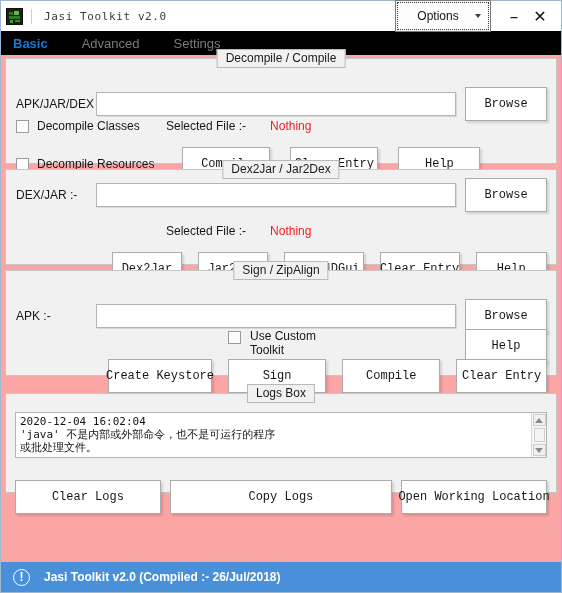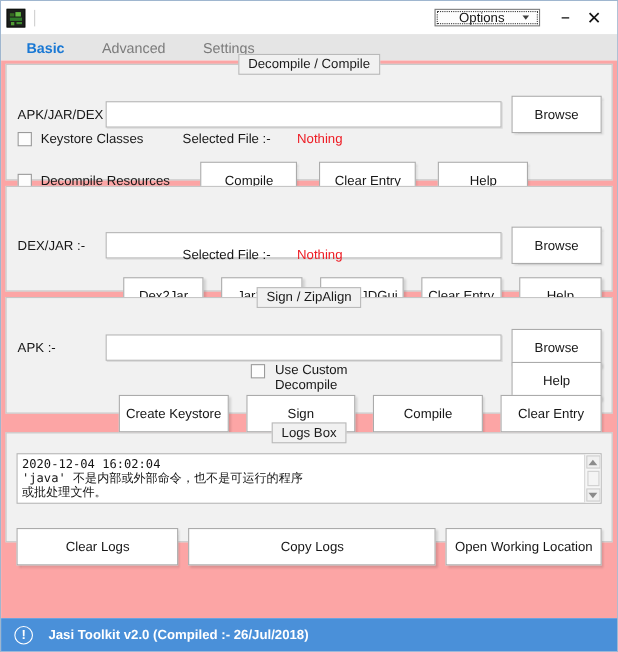--- a/index.html
+++ b/index.html
@@ -67,21 +67,21 @@
   .title-text {
     font-family: "DejaVu Sans Mono", monospace;
     font-size: 11px;
     letter-spacing: 0.6px;
     color: #3a3a3a;
     flex: 0 0 auto;
   }
   .title-spacer { flex: 1 1 auto; }
 
   .options-btn {
-    height: 16px;
+    height: 32px;
     min-width: 96px;
     border: 1px solid #7a7a7a;
     outline: 1px dotted #3b3b3b;
     outline-offset: -3px;
     background: #fdfdfd;
     display: flex;
     align-items: center;
     justify-content: center;
     position: relative;
     padding: 0 20px 0 10px;
@@ -115,22 +115,22 @@
   }
   .win-btn.min { margin-left: 10px; font-size: 17px; line-height: 8px; }
   .win-btn.close { font-size: 16px; font-weight: bold; margin-right: 2px; }
 
   
   .tabs {
     height: 24px;
     flex: 0 0 24px;
     display: flex;
     align-items: center;
-    padding-left: 23px;
-    background: #e5e5e5;
+    padding-left: 12px;
+    background: #000000;
   }
   .tab {
     font-size: 13px;
     color: #7b7b7b;
     margin-right: 34px;
     cursor: pointer;
     white-space: nowrap;
   }
   .tab.active {
     color: #1978d4;
@@ -192,21 +192,21 @@
     padding: 0 4px;
     color: #111;
     outline: none;
   }
   .btn {
     background: #ffffff;
     border: 1px solid #ababab;
     box-shadow: 2px 2px 2px rgba(0,0,0,0.13);
     height: 28px;
     box-sizing: border-box;
-    font-family: Liberation Sans, sans-serif;
+    font-family: Liberation Mono, monospace;
     font-size: 12px;
     color: #161616;
     display: inline-flex;
     align-items: center;
     justify-content: center;
     cursor: pointer;
     white-space: nowrap;
     padding: 16px 4px;
   }
   .cb {
@@ -228,21 +228,21 @@
   .g1 .r-input .tbox { flex: 1 1 auto; margin-right: 9px; }
   .g1 .r-input .btn { width: 82px; }
   .g1 .r-chk1 { top: 60px; left: 10px; }
   .g1 .r-chk1 .lbl { margin-left: 8px; }
   .g1 .r-sel { top: 60px; left: 160px; }
   .g1 .r-sel .lbl2 { margin-left: 24px; }
   .g1 .r-bot { top: 88px; left: 10px; right: 9px; }
   .g1 .r-bot .lbl { margin-left: 8px; margin-right: 8px; }
 
   
-  .g2 .r-input { top: 36px; left: 10px; right: 9px; }
+  .g2 .r-input { top: 8px; left: 10px; right: 9px; }
   .g2 .r-input .lbl { width: 80px; }
   .g2 .r-input .tbox { flex: 1 1 auto; margin-right: 9px; }
   .g2 .r-input .btn { width: 82px; }
   .g2 .r-sel { top: 54px; left: 160px; }
   .g2 .r-sel .lbl2 { margin-left: 24px; }
   .g2 .r-bot { top: 82px; left: 10px; right: 9px; }
 
   
   .g3 .r-input { top: 28px; left: 10px; right: 9px; justify-content: space-between; }
   .g3 .r-input .lbl { width: 80px; }
@@ -350,20 +350,21 @@
 
   <div class="titlebar">
     <div class="app-icon">
       <i class="a"></i>
         <i class="b"></i>
         <i class="c"></i>
         <i class="d"></i>
         <i class="e"></i>
     </div>
     <div class="title-sep"></div>
+    <div class="title-text">Jasi Toolkit v2.0</div>
     <div class="title-spacer"></div>
     <div class="options-btn">
       <span>Options</span>
       <span class="caret"></span>
     </div>
     <div class="win-btn min">–</div>
     <div class="win-btn close">✕</div>
   </div>
 
   <div class="tabs">
@@ -378,38 +379,39 @@
       <div class="legend">Decompile / Compile</div>
 
       <div class="row r-input">
         <span class="lbl">APK/JAR/DEX :-</span>
         <input class="tbox" type="text" value="" style="">
         <div class="btn">Browse</div>
       </div>
 
       <div class="row r-chk1">
         <span class="cb"></span>
-        <span class="lbl">Keystore Classes</span>
+        <span class="lbl">Decompile Classes</span>
       </div>
 
       <div class="row r-sel">
         <span class="lbl">Selected File :-</span>
         <span class="lbl lbl2 red">Nothing</span>
       </div>
 
       <div class="row r-bot">
         <span class="cb"></span>
         <span class="lbl">Decompile Resources</span>
         <div class="btn" style="width:88px;margin-left:20px;">Compile</div>
         <div class="btn" style="width:88px;margin-left:20px;">Clear Entry</div>
         <div class="btn" style="width:82px;margin-left:20px;">Help</div>
       </div>
     </div>
 
     <div class="group g2">
+      <div class="legend">Dex2Jar / Jar2Dex</div>
 
       <div class="row r-input">
         <span class="lbl">DEX/JAR :-</span>
         <input class="tbox" type="text" value="" style="">
         <div class="btn">Browse</div>
       </div>
 
       <div class="row r-sel">
         <span class="lbl">Selected File :-</span>
         <span class="lbl lbl2 red">Nothing</span>
@@ -430,21 +432,21 @@
       <div class="row r-input">
         <span class="lbl">APK :-</span>
         <input class="tbox" type="text" value="" style="">
         <div class="btn">Browse</div>
       </div>
 
       <div class="row r-keystore">
         <span class="cb" style="margin-top:2px;"></span>
         <span class="kslabel">
           <span>Use Custom</span><br>
-          <span>Decompile</span>
+          <span>Toolkit</span>
         </span>
       </div>
 
       <div class="row r-help">
         <div class="btn">Help</div>
       </div>
 
       <div class="row r-bot">
         <div class="btn" style="width:104px;margin-left:92px;">Create Keystore</div>
         <div class="btn" style="width:104px;margin-left:16px;">Sign</div>

